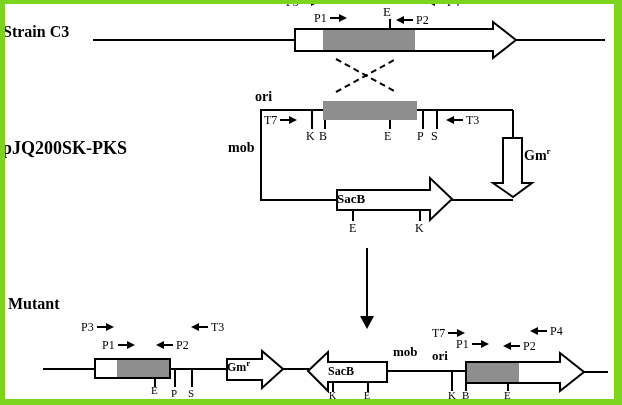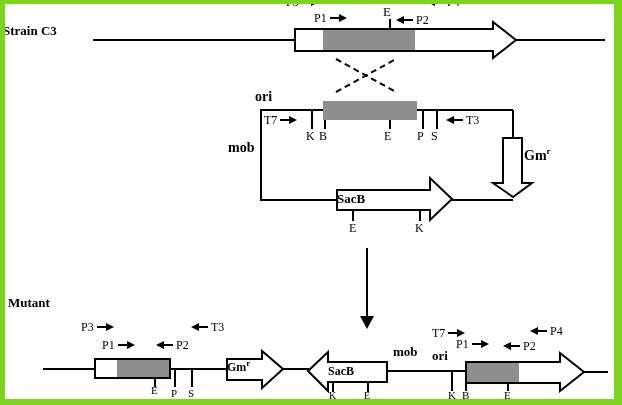--- a/index.html
+++ b/index.html
@@ -15,21 +15,21 @@
     position:absolute; inset:0;
     border-style:solid;
     border-color:#7cd41f;
     border-width:4px 8px 6px 5px;
     pointer-events:none;
     z-index:10;
   }
   #shapes { position:absolute; left:0; top:0; z-index:1; }
   .lbl { position:absolute; z-index:2; white-space:nowrap; line-height:1.05; }
   .b { font-weight:bold; }
-  .f16 { font-size:13px; }
+  .f16 { font-size:16px; }
   .f18 { font-size:18px; }
   .f14 { font-size:14px; }
   .f13 { font-size:13px; }
   .f12 { font-size:12px; }
   .f11 { font-size:11px; }
   .f10 { font-size:10px; }
   .row { display:flex; align-items:center; gap:3px; font-size:12px; }
   .ctr { text-align:left; }
   sup { font-size:9px; vertical-align:super; line-height:0; }
   
@@ -110,20 +110,21 @@
     <span>P1</span>
       <span class="arr arr-r"></span>
   </span>
   <span class="lbl f13" style="left:383px; top:5px;">E</span>
   <span class="lbl row" style="left:396px; top:14px;">
     <span class="arr arr-l"></span>
       <span>P2</span>
   </span>
 
   <span class="lbl b f14" style="left:255px; top:90px;">ori</span>
+  <span class="lbl b f18" style="left:2px; top:139px;">pJQ200SK-PKS</span>
   <span class="lbl b f14" style="left:228px; top:141px;">mob</span>
   <span class="lbl row" style="left:264px; top:114px;">
     <span>T7</span>
       <span class="arr arr-r"></span>
   </span>
   <span class="lbl row" style="left:446px; top:114px;">
     <span class="arr arr-l"></span>
       <span>T3</span>
   </span>
   <span class="lbl f12" style="left:306px; top:130px;">K</span>

